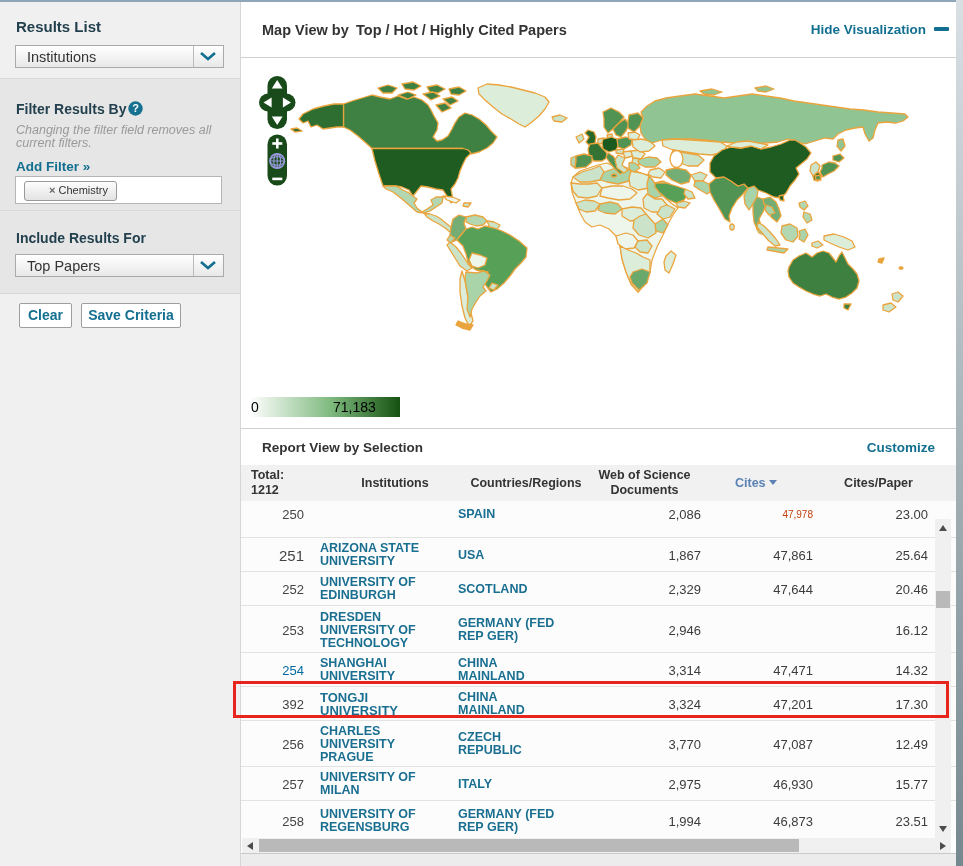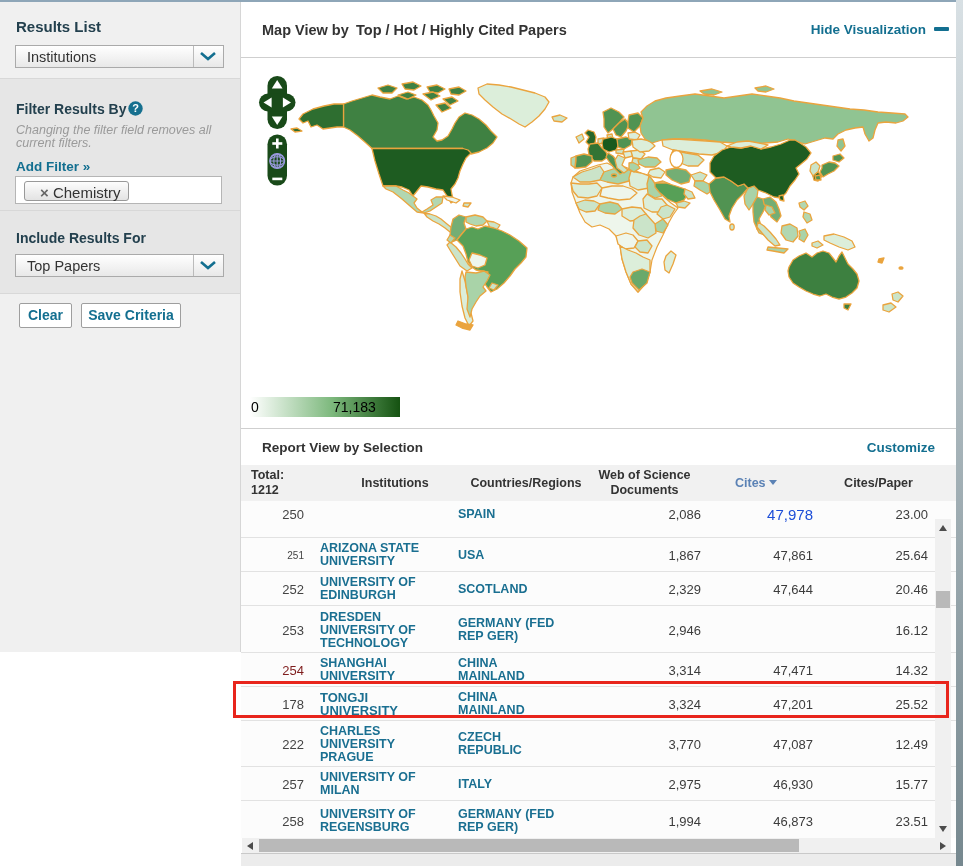--- a/index.html
+++ b/index.html
@@ -2,40 +2,40 @@
 <html><head><meta charset="utf-8"><style>
 * { margin:0; padding:0; box-sizing:border-box; }
 body { width:963px; height:866px; position:relative; overflow:hidden;
   font-family:"Liberation Sans",sans-serif; background:#ffffff; }
 .abs { position:absolute; }
 </style></head>
 <body>
 
 <div class="abs" style="left:0;top:0;width:963px;height:2px;background:#8ea6b8;"></div>
 
-<div class="abs" style="left:0;top:2px;width:241px;height:650px;background:#f0f0f0;border-right:1px solid #d6d6d6;">
+<div class="abs" style="left:0;top:2px;width:241px;height:864px;background:#f0f0f0;border-right:1px solid #d6d6d6;">
   <div class="abs" style="left:0;top:76px;width:240px;height:132px;background:#e6e6e6;border-top:1px solid #d8d8d8;"></div>
   <div class="abs" style="left:0;top:208px;width:240px;height:84px;background:#e6e6e6;border-top:1px solid #d8d8d8;border-bottom:1px solid #d8d8d8;"></div>
   <div class="abs" style="left:16px;top:16px;font-size:15px;font-weight:bold;color:#23404e;">Results List</div>
   <div class="abs" style="left:15px;top:43px;width:209px;height:23px;background:linear-gradient(#ffffff,#e8e8e8);border:1px solid #aaa;">
      <span class="abs" style="left:11px;top:3px;font-size:14.5px;color:#333;">Institutions</span>
      <span class="abs" style="right:0;top:0;width:30px;height:21px;border-left:1px solid #bbb;"></span>
      <svg class="abs" style="right:7px;top:6px;" width="16" height="10" viewBox="0 0 16 10">
         <path d="M1,1 L8,7 L15,1" stroke="#136f90" stroke-width="2.6" fill="none"></path>
       </svg>
   </div>
   <div class="abs" style="left:16px;top:99px;font-size:14px;font-weight:bold;color:#23404e;">Filter Results By</div>
   <svg class="abs" style="left:128px;top:99px;" width="15" height="15" viewBox="0 0 15 15">
       <circle cx="7.5" cy="7.5" r="7.2" fill="#16708f"></circle>
       <text x="7.5" y="11.4" text-anchor="middle" font-size="11" font-weight="bold" fill="#fff" font-family="Liberation Sans">?</text>
     </svg>
   <div class="abs" style="left:16px;top:122px;width:210px;font-size:12.5px;font-style:italic;color:#9a9a9a;line-height:12.5px;">Changing the filter field removes all current filters.</div>
   <div class="abs" style="left:16px;top:157px;font-size:13.5px;font-weight:bold;color:#136f90;">Add Filter »</div>
   <div class="abs" style="left:15px;top:174px;width:207px;height:28px;background:#fff;border:1px solid #b5b5b5;">
-    <span class="abs" style="left:8px;top:3.5px;height:20px;padding:2px 8px 0 15px;background:linear-gradient(#fdfdfd,#e3e3e3);border:1px solid #999;border-radius:3px;font-size:15px;color:#333;"><span style="color:#666;font-weight:bold;">×</span> Chemistry</span>
+    <span class="abs" style="left:8px;top:3.5px;height:20px;padding:2px 8px 0 24px;background:linear-gradient(#fdfdfd,#e3e3e3);border:1px solid #999;border-radius:3px;font-size:11px;color:#333;"><span style="color:#666;font-weight:bold;">×</span> Chemistry</span>
   </div>
   <div class="abs" style="left:16px;top:228px;font-size:14px;font-weight:bold;color:#23404e;">Include Results For</div>
   <div class="abs" style="left:15px;top:252px;width:209px;height:23px;background:linear-gradient(#ffffff,#e8e8e8);border:1px solid #aaa;">
      <span class="abs" style="left:11px;top:3px;font-size:14.5px;color:#333;">Top Papers</span>
      <span class="abs" style="right:0;top:0;width:30px;height:21px;border-left:1px solid #bbb;"></span>
      <svg class="abs" style="right:7px;top:6px;" width="16" height="10" viewBox="0 0 16 10">
         <path d="M1,1 L8,7 L15,1" stroke="#136f90" stroke-width="2.6" fill="none"></path>
       </svg>
   </div>
   <div class="abs" style="left:19px;top:301px;width:53px;height:25px;background:#fff;border:1px solid #9e9e9e;border-radius:2px;text-align:center;font-size:14px;font-weight:bold;color:#136f90;line-height:23px;">Clear</div>
@@ -201,27 +201,27 @@
     <div class="abs" style="left:475px;top:0;width:80px;text-align:center;font-size:12.5px;font-weight:bold;color:#5b82b5;line-height:36px;">Cites <span style="display:inline-block;width:0;height:0;border-left:4px solid transparent;border-right:4px solid transparent;border-top:5px solid #5b82b5;vertical-align:2px;"></span></div>
     <div class="abs" style="left:580px;top:0;width:115px;text-align:center;font-size:12.5px;font-weight:bold;color:#333;line-height:36px;">Cites/Paper</div>
   </div>
 
   <div class="abs" style="left:0;top:499px;width:715px;height:337px;overflow:hidden;" id="tbody">
       <div style="position:relative;height:37px;overflow:hidden;border-bottom:1px solid #e2e2e2;background:#fcfcfc;">
     <div style="position:absolute;left:0;top:-11px;width:100%;height:48px;">
       <div class="abs" style="left:12px;top:50%;transform:translateY(-50%);width:51px;text-align:right;font-size:13px;color:#444;">250</div>
       <div class="abs" style="left:217px;top:50%;transform:translateY(-50%);font-size:12.5px;font-weight:bold;color:#1a6f91;line-height:13px;">SPAIN</div>
       <div class="abs" style="left:380px;top:50%;transform:translateY(-50%);width:80px;text-align:right;font-size:13px;color:#3c3c3c;">2,086</div>
-      <div class="abs" style="left:492px;top:50%;transform:translateY(-50%);width:80px;text-align:right;font-size:15px;color:#1d4ed8;">47,978</div>
+      <div class="abs" style="left:492px;top:50%;transform:translateY(-50%);width:80px;text-align:right;font-size:10px;color:#c2410c;">47,978</div>
       <div class="abs" style="left:607px;top:50%;transform:translateY(-50%);width:80px;text-align:right;font-size:13px;color:#3c3c3c;">23.00</div>
     </div>
   </div>
       <div style="position:relative;height:34px;overflow:hidden;border-bottom:1px solid #e2e2e2;background:#fcfcfc;">
     <div style="position:absolute;left:0;top:0px;width:100%;height:34px;">
-      <div class="abs" style="left:12px;top:50%;transform:translateY(-50%);width:51px;text-align:right;font-size:10px;color:#444;">251</div>
+      <div class="abs" style="left:12px;top:50%;transform:translateY(-50%);width:51px;text-align:right;font-size:15px;color:#444;">251</div>
       <div class="abs" style="left:79px;top:50%;transform:translateY(-50%);font-size:12.5px;font-weight:bold;color:#1a6f91;line-height:13px;">ARIZONA STATE<br>UNIVERSITY</div>
       <div class="abs" style="left:217px;top:50%;transform:translateY(-50%);font-size:12.5px;font-weight:bold;color:#1a6f91;line-height:13px;">USA</div>
       <div class="abs" style="left:380px;top:50%;transform:translateY(-50%);width:80px;text-align:right;font-size:13px;color:#3c3c3c;">1,867</div>
       <div class="abs" style="left:492px;top:50%;transform:translateY(-50%);width:80px;text-align:right;font-size:13px;color:#3c3c3c;">47,861</div>
       <div class="abs" style="left:607px;top:50%;transform:translateY(-50%);width:80px;text-align:right;font-size:13px;color:#3c3c3c;">25.64</div>
     </div>
   </div>
       <div style="position:relative;height:34px;overflow:hidden;border-bottom:1px solid #e2e2e2;background:#fcfcfc;">
     <div style="position:absolute;left:0;top:0px;width:100%;height:34px;">
       <div class="abs" style="left:12px;top:50%;transform:translateY(-50%);width:51px;text-align:right;font-size:13px;color:#444;">252</div>
@@ -237,41 +237,41 @@
       <div class="abs" style="left:12px;top:50%;transform:translateY(-50%);width:51px;text-align:right;font-size:13px;color:#444;">253</div>
       <div class="abs" style="left:79px;top:50%;transform:translateY(-50%);font-size:12.5px;font-weight:bold;color:#1a6f91;line-height:13px;">DRESDEN<br>UNIVERSITY OF<br>TECHNOLOGY</div>
       <div class="abs" style="left:217px;top:50%;transform:translateY(-50%);font-size:12.5px;font-weight:bold;color:#1a6f91;line-height:13px;">GERMANY (FED<br>REP GER)</div>
       <div class="abs" style="left:380px;top:50%;transform:translateY(-50%);width:80px;text-align:right;font-size:13px;color:#3c3c3c;">2,946</div>
       <div class="abs" style="left:492px;top:50%;transform:translateY(-50%);width:80px;text-align:right;font-size:13px;color:#b91c1c;margin-top:32px;">47,480</div>
       <div class="abs" style="left:607px;top:50%;transform:translateY(-50%);width:80px;text-align:right;font-size:13px;color:#3c3c3c;">16.12</div>
     </div>
   </div>
       <div style="position:relative;height:34px;overflow:hidden;border-bottom:1px solid #e2e2e2;background:#fcfcfc;">
     <div style="position:absolute;left:0;top:0px;width:100%;height:34px;">
-      <div class="abs" style="left:12px;top:50%;transform:translateY(-50%);width:51px;text-align:right;font-size:13px;color:#7f1d1d;">254</div>
+      <div class="abs" style="left:12px;top:50%;transform:translateY(-50%);width:51px;text-align:right;font-size:13px;color:#0369a1;">254</div>
       <div class="abs" style="left:79px;top:50%;transform:translateY(-50%);font-size:12.5px;font-weight:bold;color:#1a6f91;line-height:13px;">SHANGHAI<br>UNIVERSITY</div>
       <div class="abs" style="left:217px;top:50%;transform:translateY(-50%);font-size:12.5px;font-weight:bold;color:#1a6f91;line-height:13px;">CHINA<br>MAINLAND</div>
       <div class="abs" style="left:380px;top:50%;transform:translateY(-50%);width:80px;text-align:right;font-size:13px;color:#3c3c3c;">3,314</div>
       <div class="abs" style="left:492px;top:50%;transform:translateY(-50%);width:80px;text-align:right;font-size:13px;color:#3c3c3c;">47,471</div>
       <div class="abs" style="left:607px;top:50%;transform:translateY(-50%);width:80px;text-align:right;font-size:13px;color:#3c3c3c;">14.32</div>
     </div>
   </div>
       <div style="position:relative;height:34px;overflow:hidden;border-bottom:1px solid #e2e2e2;background:#fcfcfc;">
     <div style="position:absolute;left:0;top:0px;width:100%;height:34px;">
-      <div class="abs" style="left:12px;top:50%;transform:translateY(-50%);width:51px;text-align:right;font-size:13px;color:#444;">178</div>
+      <div class="abs" style="left:12px;top:50%;transform:translateY(-50%);width:51px;text-align:right;font-size:13px;color:#444;">392</div>
       <div class="abs" style="left:79px;top:50%;transform:translateY(-50%);font-size:13px;font-weight:bold;color:#1a6f91;line-height:13px;">TONGJI<br>UNIVERSITY</div>
       <div class="abs" style="left:217px;top:50%;transform:translateY(-50%);font-size:12.5px;font-weight:bold;color:#1a6f91;line-height:13px;">CHINA<br>MAINLAND</div>
       <div class="abs" style="left:380px;top:50%;transform:translateY(-50%);width:80px;text-align:right;font-size:13px;color:#3c3c3c;">3,324</div>
       <div class="abs" style="left:492px;top:50%;transform:translateY(-50%);width:80px;text-align:right;font-size:13px;color:#3c3c3c;">47,201</div>
-      <div class="abs" style="left:607px;top:50%;transform:translateY(-50%);width:80px;text-align:right;font-size:13px;color:#3c3c3c;">25.52</div>
+      <div class="abs" style="left:607px;top:50%;transform:translateY(-50%);width:80px;text-align:right;font-size:13px;color:#3c3c3c;">17.30</div>
     </div>
   </div>
       <div style="position:relative;height:46px;overflow:hidden;border-bottom:1px solid #e2e2e2;background:#fcfcfc;">
     <div style="position:absolute;left:0;top:0px;width:100%;height:46px;">
-      <div class="abs" style="left:12px;top:50%;transform:translateY(-50%);width:51px;text-align:right;font-size:13px;color:#444;">222</div>
+      <div class="abs" style="left:12px;top:50%;transform:translateY(-50%);width:51px;text-align:right;font-size:13px;color:#444;">256</div>
       <div class="abs" style="left:79px;top:50%;transform:translateY(-50%);font-size:12.5px;font-weight:bold;color:#1a6f91;line-height:13px;">CHARLES<br>UNIVERSITY<br>PRAGUE</div>
       <div class="abs" style="left:217px;top:50%;transform:translateY(-50%);font-size:12.5px;font-weight:bold;color:#1a6f91;line-height:13px;">CZECH<br>REPUBLIC</div>
       <div class="abs" style="left:380px;top:50%;transform:translateY(-50%);width:80px;text-align:right;font-size:13px;color:#3c3c3c;">3,770</div>
       <div class="abs" style="left:492px;top:50%;transform:translateY(-50%);width:80px;text-align:right;font-size:13px;color:#3c3c3c;">47,087</div>
       <div class="abs" style="left:607px;top:50%;transform:translateY(-50%);width:80px;text-align:right;font-size:13px;color:#3c3c3c;">12.49</div>
     </div>
   </div>
       <div style="position:relative;height:34px;overflow:hidden;border-bottom:1px solid #e2e2e2;background:#fcfcfc;">
     <div style="position:absolute;left:0;top:0px;width:100%;height:34px;">
       <div class="abs" style="left:12px;top:50%;transform:translateY(-50%);width:51px;text-align:right;font-size:13px;color:#444;">257</div>

